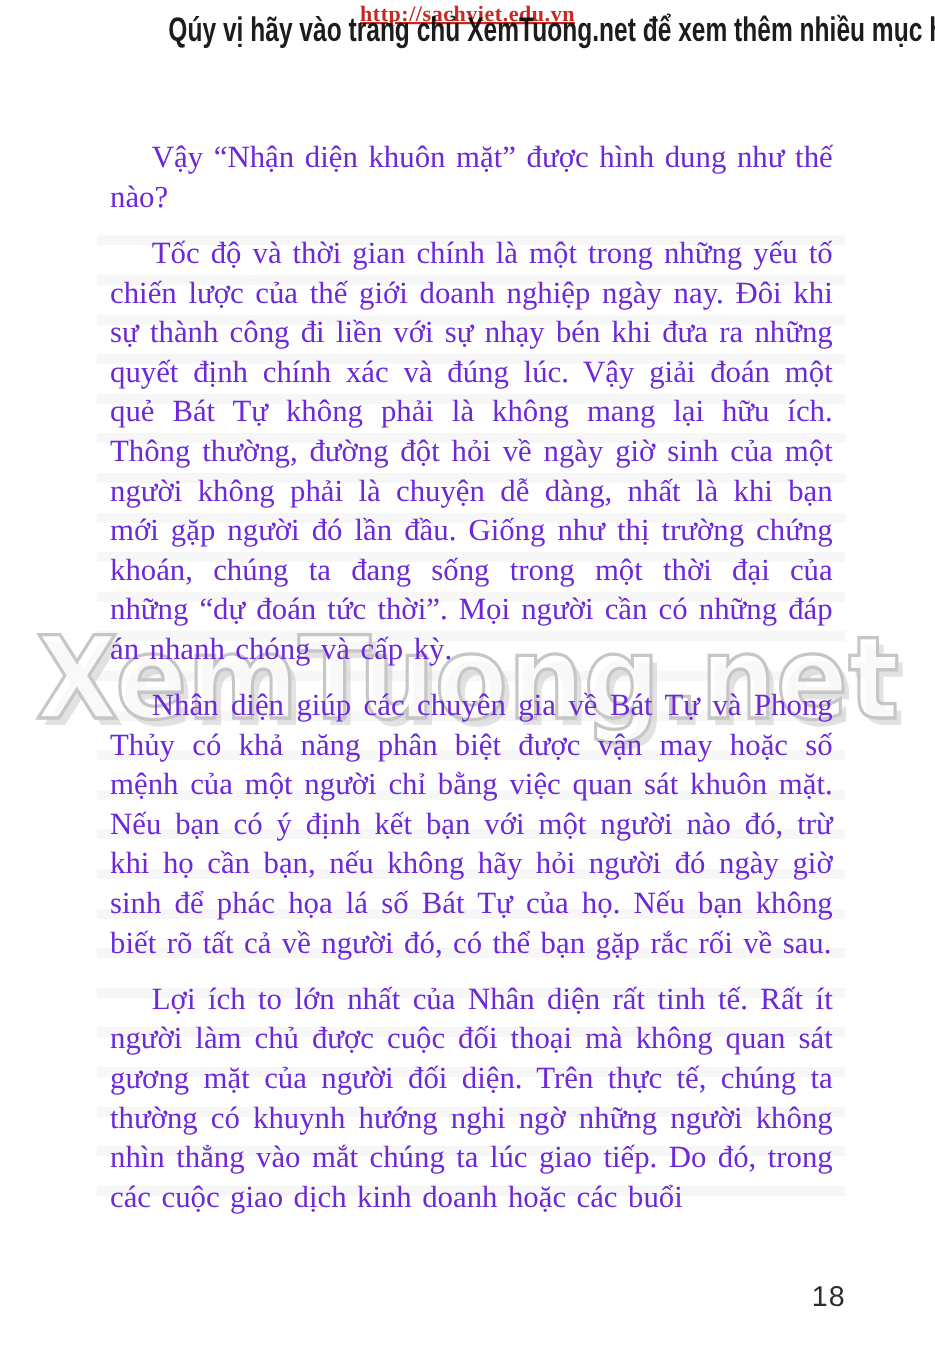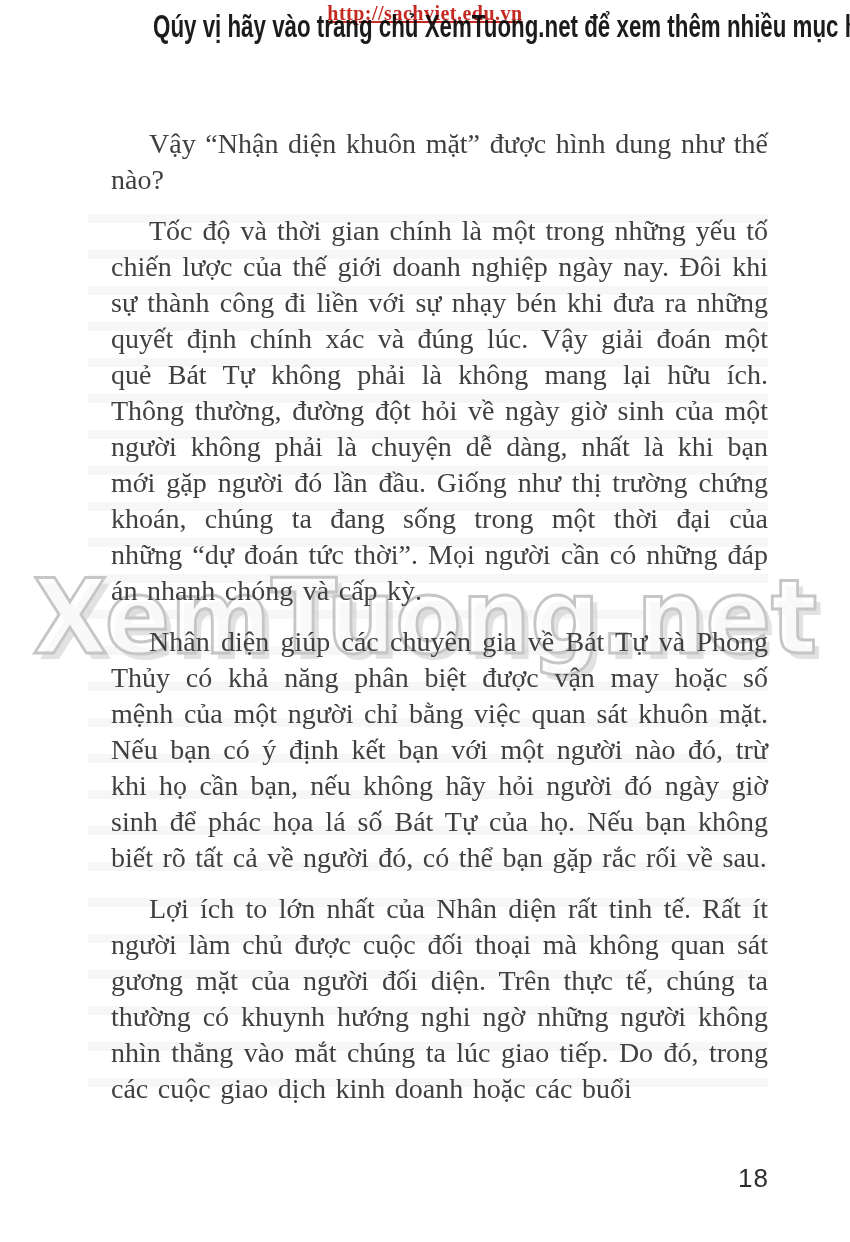--- a/index.html
+++ b/index.html
@@ -95,25 +95,24 @@
     transform-origin: 50% 50%;
   }
 
   
   .content {
     position: absolute;
     top: 126px;
     left: 100px;
     width: 657px;
     z-index: 2;
-    color: #404040;
+    color: #6d28d9;
     font-size: 28px;
     line-height: 36px;
     text-align: justify;
-    margin-left: 11px;
   }
   .content p {
     margin: 0 0 15px 0;
     text-indent: 38px;
     word-spacing: 2.5px;
   }
 
   
   .page-number {
     position: absolute;

